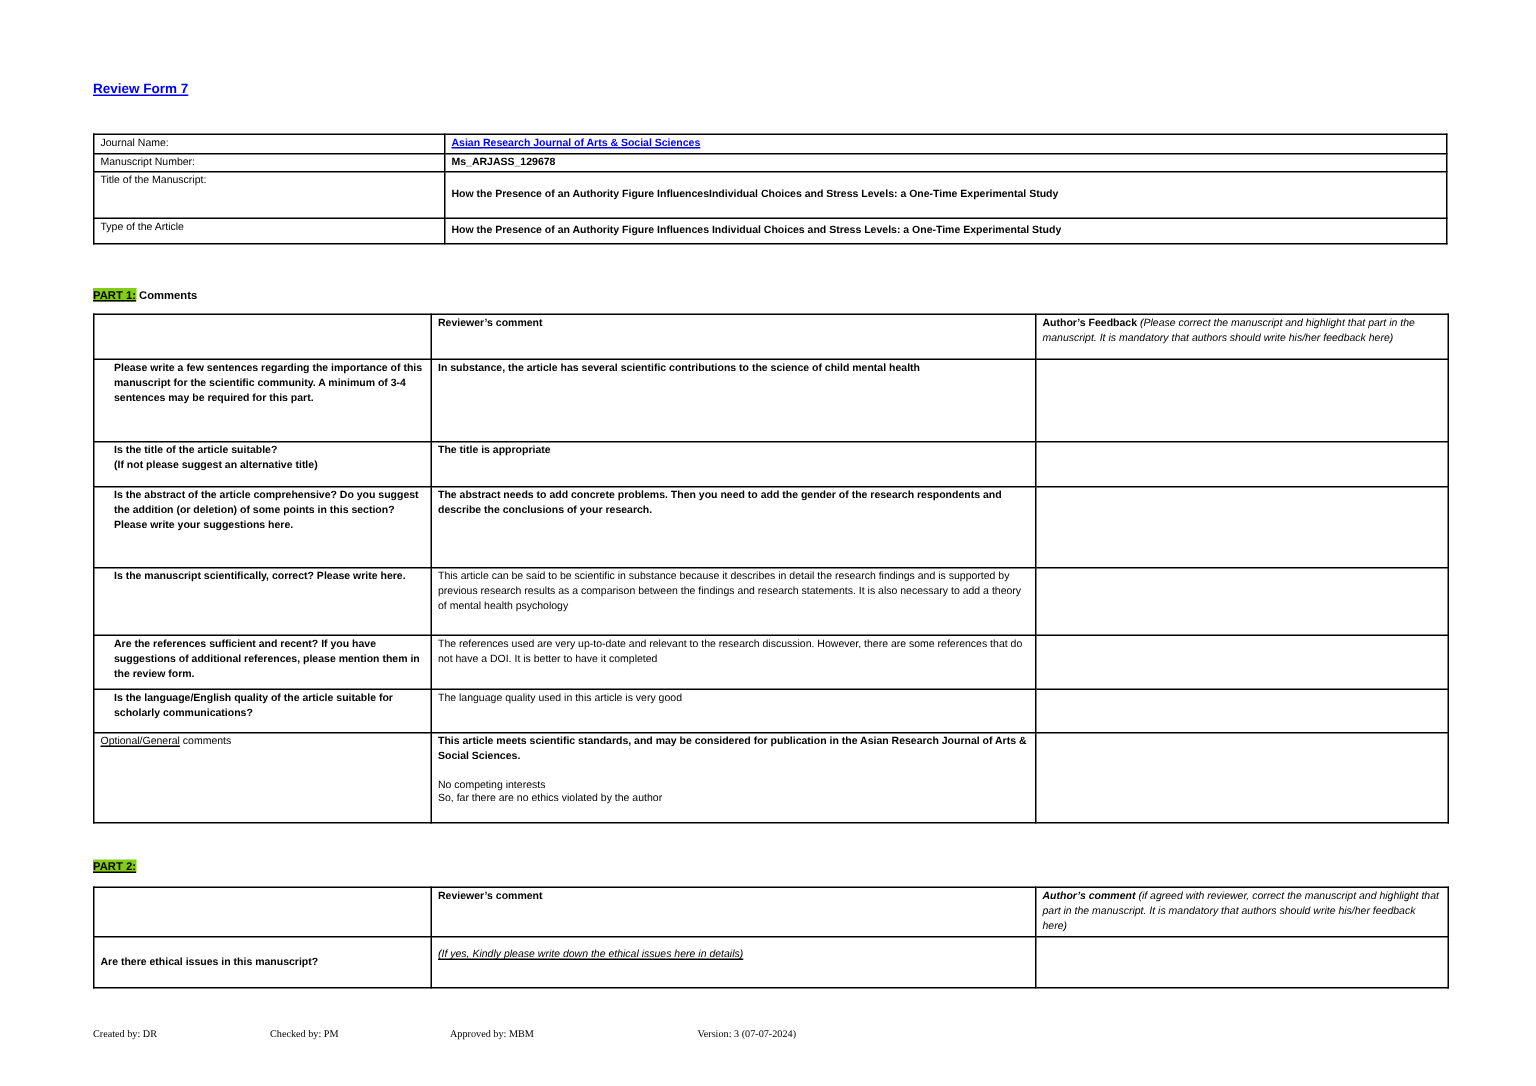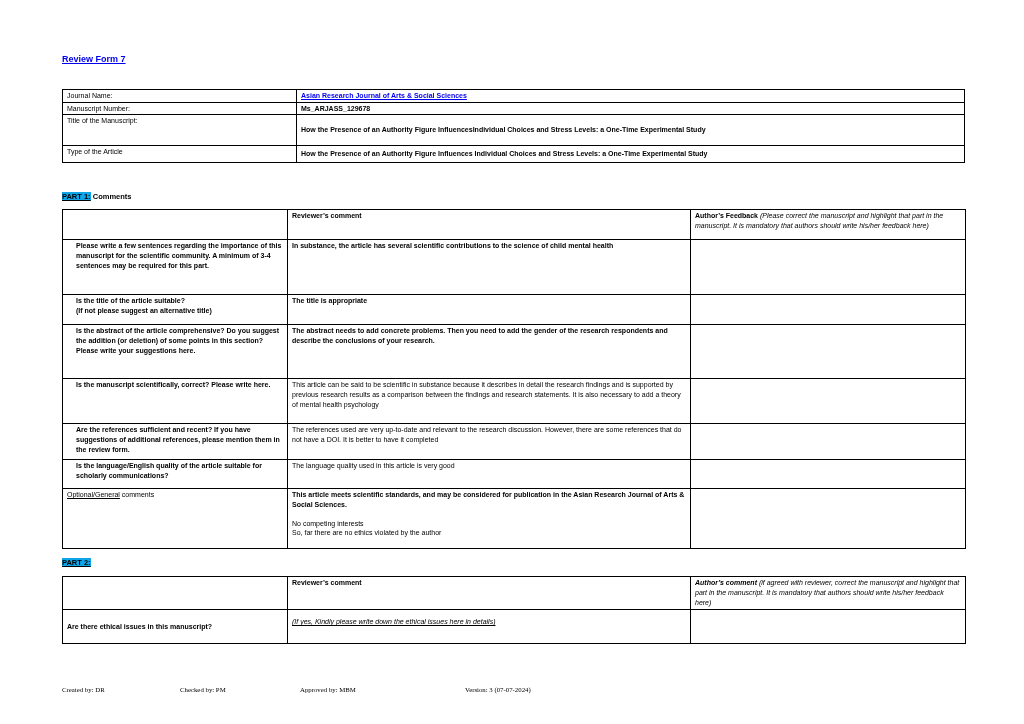--- a/index.html
+++ b/index.html
@@ -22,22 +22,22 @@
   
   .info-table { margin-top: 25px; }
   .info-table .label-col { width: 225px; }
   .info-table .val { font-weight: bold; }
   .info-table .vmid { vertical-align: middle; }
   .link { color: #0000EE; font-weight: bold; text-decoration: underline; }
 
   
   .section-head { font-size: 7.5px; font-weight: bold; }
   .p1-head { margin-top: 29px; }
-  .p2-head { margin-top: 9px; }
-  .hl { background: #0ea5e9; text-decoration: underline; }
+  .p2-head { margin-top: 24px; }
+  .hl { background: #84cc16; text-decoration: underline; }
 
   
   .comments-table { margin-top: 8px; }
   .comments-table .c1 { width: 225px; }
   .comments-table .c2 { width: 403px; }
   .comments-table .c3 { width: 275px; }
   .qcell { font-weight: bold; padding-left: 13px; white-space: pre-line; }
   .hdr { font-weight: bold; }
   .note { font-style: italic; font-weight: normal; }
   .b { font-weight: bold; }

